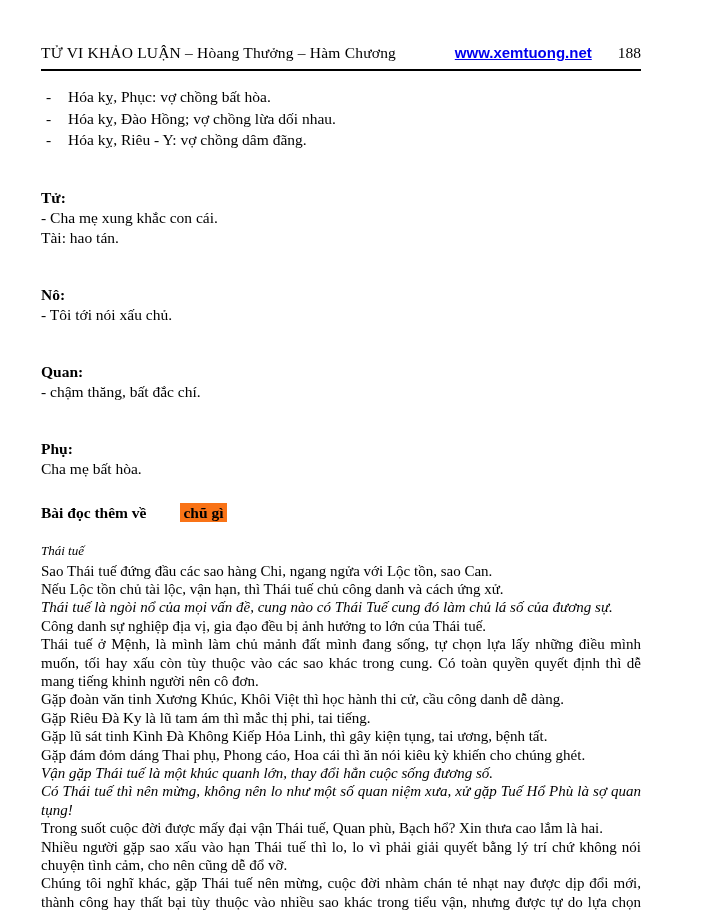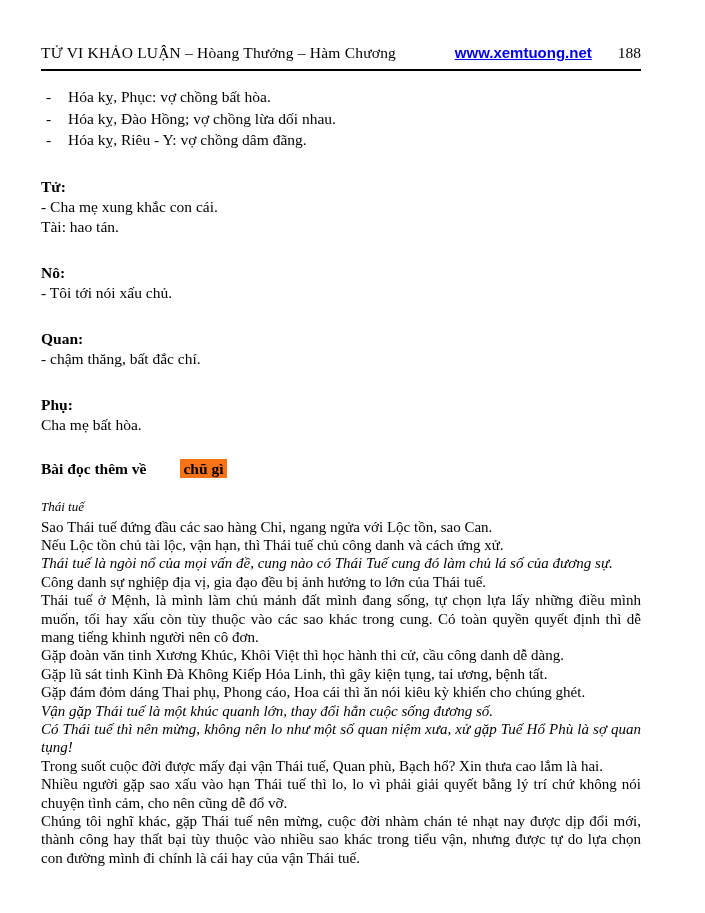--- a/index.html
+++ b/index.html
@@ -18,21 +18,21 @@
     font-weight:bold;color:#0000ee;text-decoration:underline;
     font-size:15px;margin-right:26px;cursor:pointer;margin-left:38px;
   }
   .h-page{font-size:15.5px;}
   .rule{border:none;border-top:2px solid #000;margin:7px 0 0 0;}
   
   .bullets{margin:15px 0 0 0;padding:0;list-style:none;font-size:15.5px;line-height:21.5px;}
   .bullet{display:flex;}
   .b-mark{width:27px;padding-left:5px;box-sizing:border-box;}
   
-  .section{margin-top:26px;font-size:15.5px;line-height:20px;}
+  .section{margin-top:37px;font-size:15.5px;line-height:20px;}
   .section:first-of-type{margin-top:24px;}
   .s-head{font-weight:bold;}
   
   .note{margin-top:25px;font-size:15.5px;font-weight:bold;}
   .note-hl{background:#f97316;margin-left:34px;padding:1px 3px;}
   
   .a-title{font-style:italic;font-weight:normal;font-size:13px;margin:21px 0 3px 0;}
   .para{margin:0;font-size:15px;line-height:18.4px;text-align:justify;font-family:Liberation Serif, serif;}
   .italic{font-style:italic;}
 </style>
@@ -90,20 +90,21 @@
   </div>
 
   <div class="article">
     <h2 class="a-title">Thái tuế</h2>
     <p class="para">Sao Thái tuế đứng đầu các sao hàng Chi, ngang ngửa với Lộc tồn, sao Can.</p>
     <p class="para">Nếu Lộc tồn chủ tài lộc, vận hạn, thì Thái tuế chủ công danh và cách ứng xử.</p>
     <p class="para italic">Thái tuế là ngòi nổ của mọi vấn đề, cung nào có Thái Tuế cung đó làm chủ lá số của đương sự.</p>
     <p class="para">Công danh sự nghiệp địa vị, gia đạo đều bị ảnh hưởng to lớn của Thái tuế.</p>
     <p class="para">Thái tuế ở Mệnh, là mình làm chủ mảnh đất mình đang sống, tự chọn lựa lấy những điều mình muốn, tối hay xấu còn tùy thuộc vào các sao khác trong cung. Có toàn quyền quyết định thì dễ mang tiếng khinh người nên cô đơn.</p>
     <p class="para">Gặp đoàn văn tinh Xương Khúc, Khôi Việt thì học hành thi cử, cầu công danh dễ dàng.</p>
+    <p class="para">Gặp Riêu Đà Ky là lũ tam ám thì mắc thị phi, tai tiếng.</p>
     <p class="para">Gặp lũ sát tinh Kình Đà Không Kiếp Hỏa Linh, thì gây kiện tụng, tai ương, bệnh tất.</p>
     <p class="para">Gặp đám đỏm dáng Thai phụ, Phong cáo, Hoa cái thì ăn nói kiêu kỳ khiến cho chúng ghét.</p>
     <p class="para italic">Vận gặp Thái tuế là một khúc quanh lớn, thay đổi hẳn cuộc sống đương số.</p>
     <p class="para italic">Có Thái tuế thì nên mừng, không nên lo như một số quan niệm xưa, xử gặp Tuế Hổ Phù là sợ quan tụng!</p>
     <p class="para">Trong suốt cuộc đời được mấy đại vận Thái tuế, Quan phù, Bạch hổ?  Xin thưa cao lắm là hai.</p>
     <p class="para">Nhiều người gặp sao xấu vào hạn Thái tuế thì lo, lo vì phải giải quyết bằng lý trí chứ không nói chuyện tình cảm, cho nên cũng dễ đổ vỡ.</p>
     <p class="para">Chúng tôi nghĩ khác, gặp Thái tuế nên mừng, cuộc đời nhàm chán tẻ nhạt nay được dịp đổi mới, thành công hay thất bại tùy thuộc vào nhiều sao khác trong tiểu vận, nhưng được tự do lựa chọn con đường mình đi chính là cái hay của vận Thái tuế.</p>
   </div>
 
 </div>

